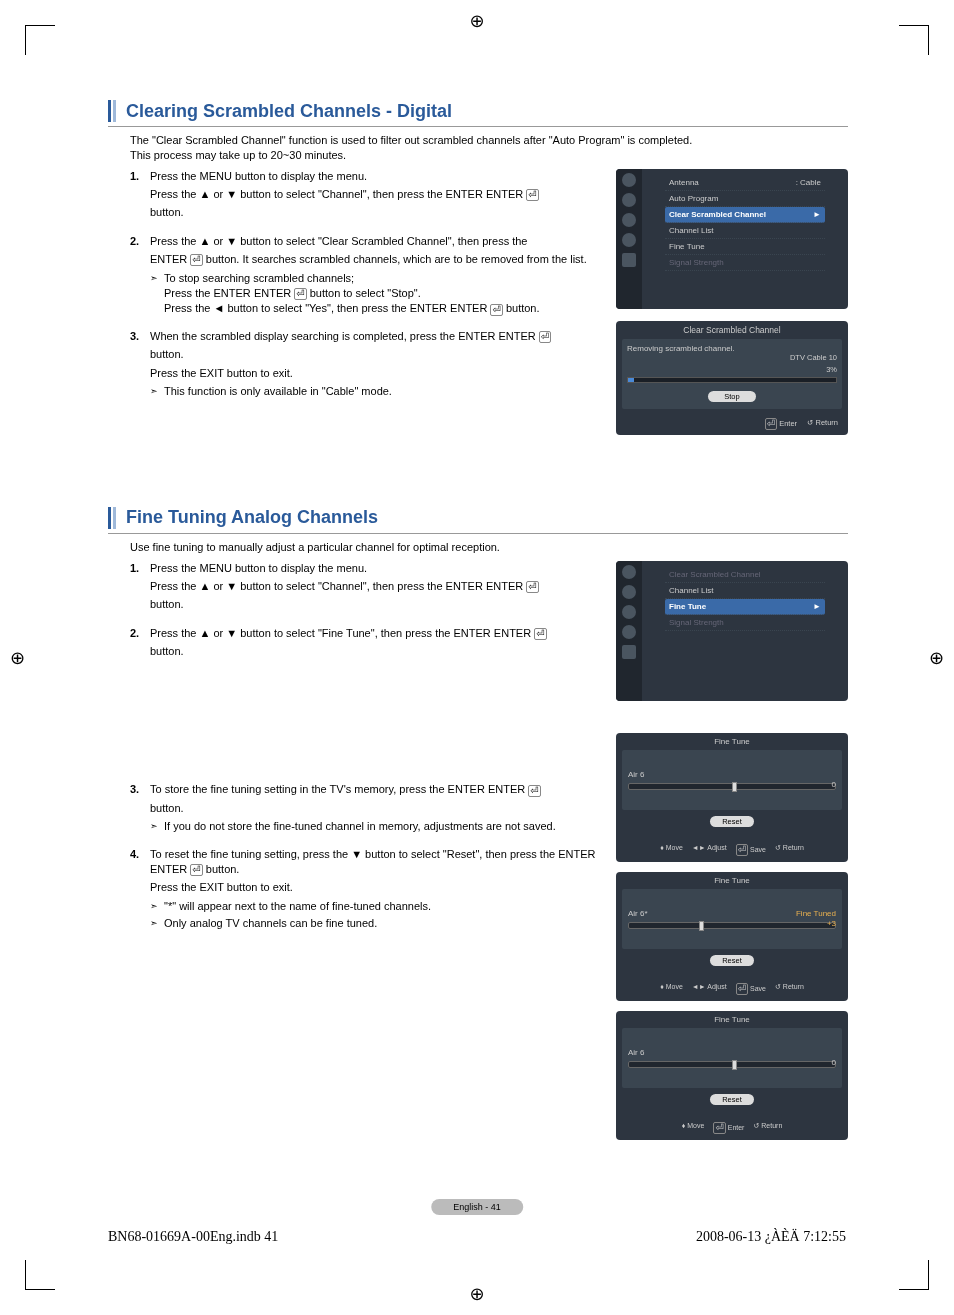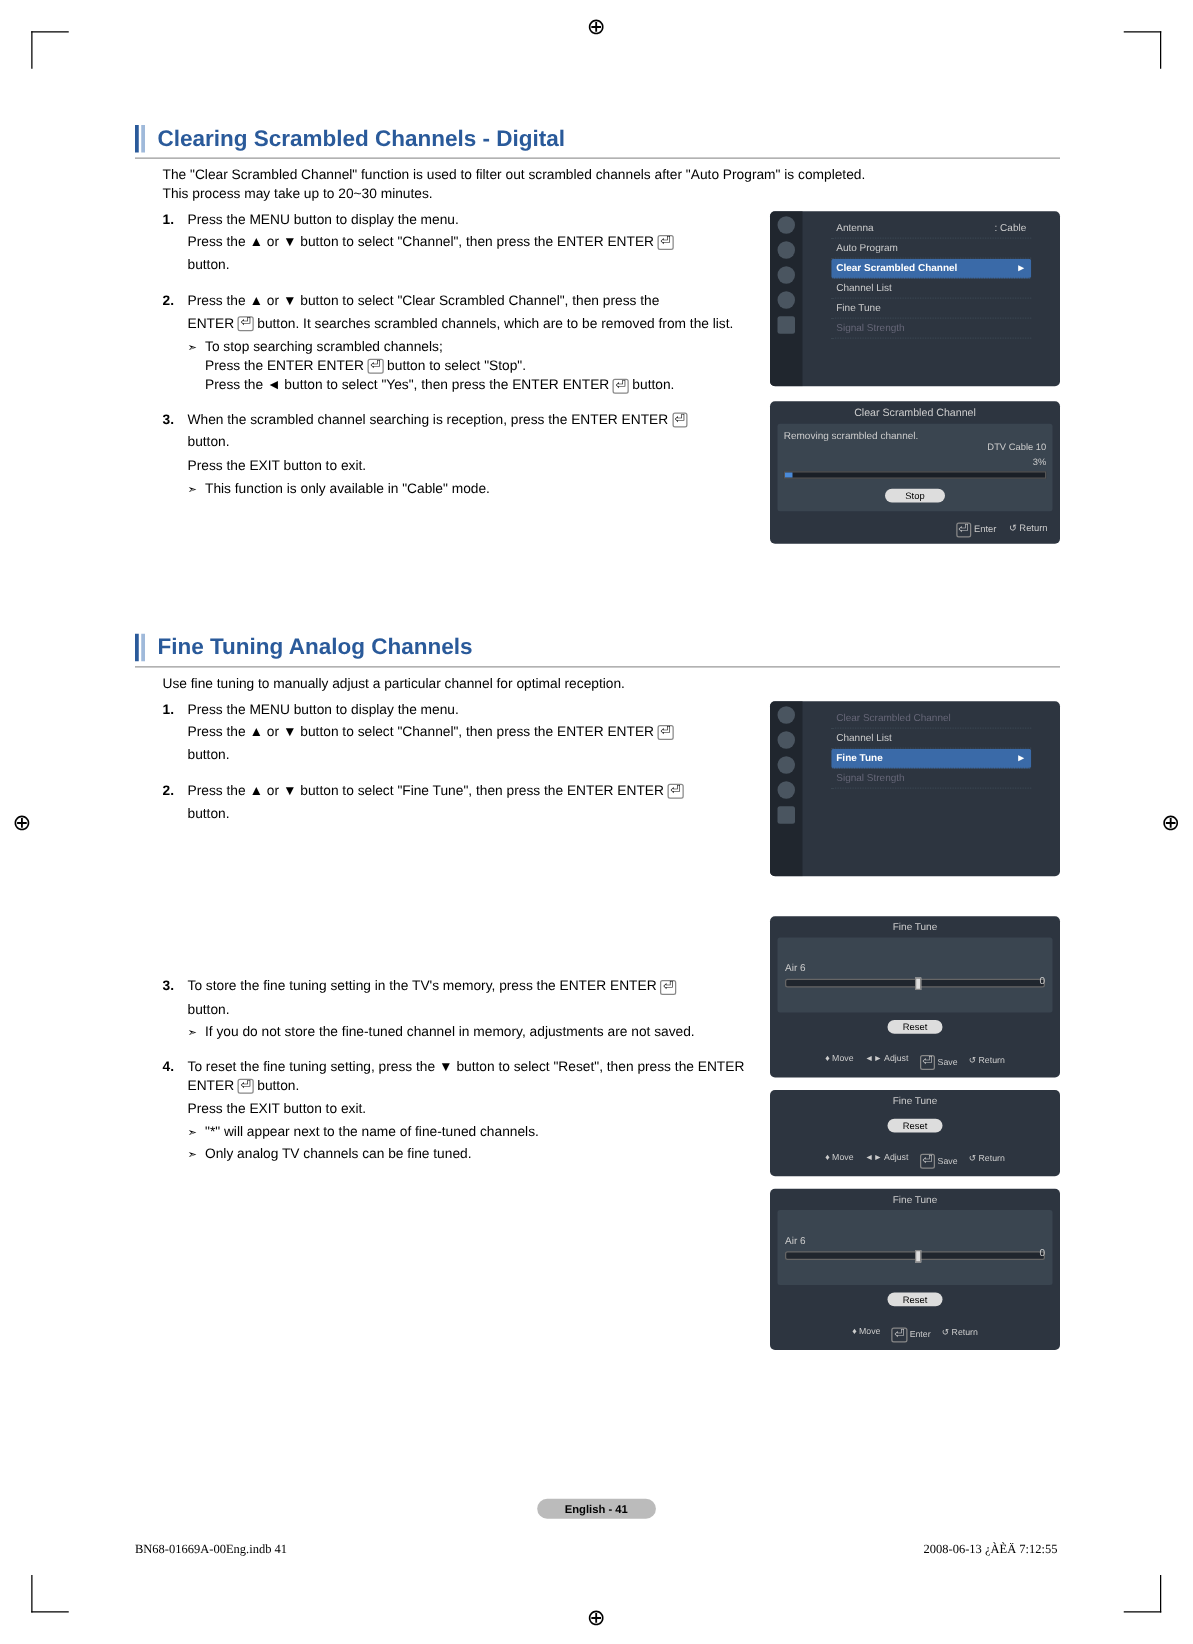--- a/index.html
+++ b/index.html
@@ -61,22 +61,22 @@
 
   .ft-panel { background:#2d3540; color:#ccc; font-size:8px; border-radius:4px; margin-bottom:10px; padding-bottom:4px; }
   .ft-title { text-align:center; padding:4px; }
   .ft-body { margin:0 6px 4px 6px; background:#3a4550; padding:20px 6px; border-radius:2px; }
   .ft-ch { display:flex; justify-content:space-between; margin-bottom:4px; }
   .slider { height:7px; background:#20262e; border:1px solid #666; position:relative; border-radius:2px; }
   .thumb { position:absolute; top:-2px; width:5px; height:10px; background:#ddd; border:1px solid #888; }
   .btn-reset { display:block; margin:6px auto 15px auto; width:44px; text-align:center; background:#ddd; color:#000; border-radius:7px; font-size:7.5px; padding:1px 0; }
   .ft-footer { display:flex; justify-content:center; gap:9px; padding:2px 6px; font-size:7px; }
 
-  .page-num-pill { position:absolute; left:50%; transform:translateX(-50%); bottom:70px; background:#bbb; border-radius:10px; padding:3px 22px; font-size:9px; font-weight:bold; }
-  .footer-line { position:absolute; bottom:40px; left:48px; right:48px; display:flex; justify-content:space-between; font-size:10px; font-family:"Times New Roman",serif; }
+  .page-num-pill { position:absolute; left:50%; transform:translateX(-50%); bottom:70px; background:#bbb; border-radius:10px; padding:3px 22px; font-size:9px; font-weight:normal; }
+  .footer-line { position:absolute; bottom:40px; left:48px; right:48px; display:flex; justify-content:space-between; font-size:14px; font-family:"Times New Roman",serif; }
 </style>
 </head>
 <body>
 
 <span class="reg-top">⊕</span>
 <span class="reg-left">⊕</span>
 <span class="reg-right">⊕</span>
 <span class="reg-bottom">⊕</span>
 <div class="crop-tl"></div>
 <div class="crop-tr"></div>
@@ -116,21 +116,21 @@
             <li><span>To stop searching scrambled channels;</span><br>
               <span>Press the ENTER</span> <b>ENTER</b> <span class="enter-icon">⏎</span><span> button to select "Stop".</span><br>
               <span>Press the ◄ button to select "Yes", then press the ENTER</span> <b>ENTER</b> <span class="enter-icon">⏎</span><span> button.</span>
             </li>
           </ul>
         </div>
               </li>
         <li>
                 <span class="num">3.</span>
                 <div class="step-body">
-          <p><span>When the scrambled channel searching is reception, press the ENTER</span> <b>ENTER</b> <span class="enter-icon">⏎</span></p>
+          <p><span>When the scrambled display searching is completed, press the ENTER</span> <b>ENTER</b> <span class="enter-icon">⏎</span></p>
           <p>button.</p>
           <p>Press the <b>EXIT</b> button to exit.</p>
           <ul class="sub">
                     <li>This function is only available in "Cable" mode.</li>
                   </ul>
         </div>
               </li>
       </ol>
     </div>
 
@@ -286,20 +286,32 @@
         <div class="ft-footer">
           <span>♦ <span>Move</span></span>
           <span>◄► <span>Adjust</span></span>
           <span><span class="enter-icon">⏎</span> <span>Save</span></span>
           <span>↺ <span>Return</span></span>
         </div>
       </div>
 
       <div class="ft-panel">
         <div class="ft-title">Fine Tune</div>
+        <div class="ft-body">
+          <div class="ft-ch">
+                  <span>Air 6*</span>
+                  <span style="color:#e8b050">Fine Tuned</span>
+                </div>
+          <div style="position:relative">
+            <div class="slider">
+                    <div class="thumb" style="left:34%"></div>
+                  </div>
+            <span style="position:absolute;right:0;top:-3px;color:#e8b050">+3</span>
+          </div>
+        </div>
         <span class="btn-reset">Reset</span>
         <div class="ft-footer">
           <span>♦ <span>Move</span></span>
           <span>◄► <span>Adjust</span></span>
           <span><span class="enter-icon">⏎</span> <span>Save</span></span>
           <span>↺ <span>Return</span></span>
         </div>
       </div>
 
       <div class="ft-panel">

